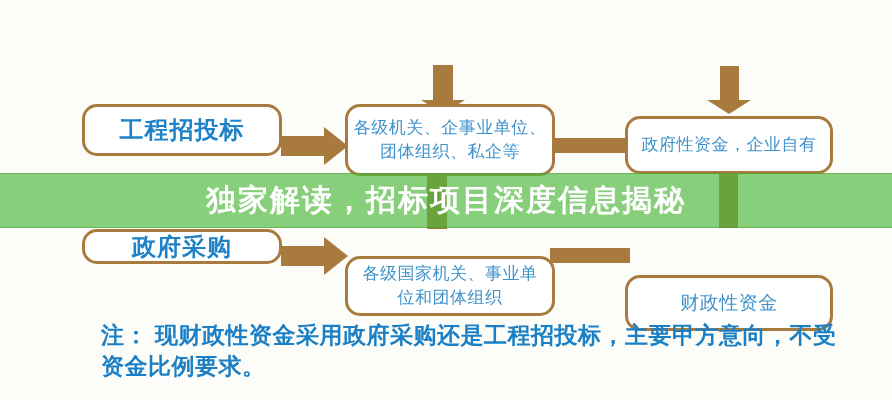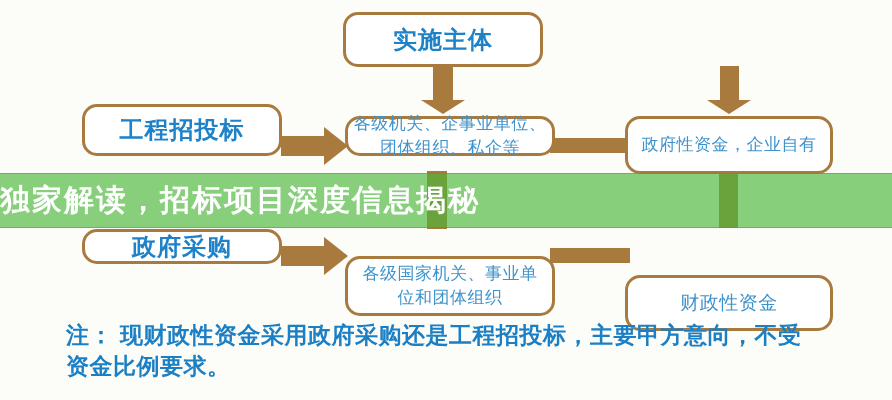--- a/index.html
+++ b/index.html
@@ -61,21 +61,21 @@
 
   
   .banner {
     position: absolute;
     left: 0; top: 173px;
     width: 892px; height: 55px;
     background: var(--banner_green, rgba(74,183,58,0.66));
     border-top: 1px solid rgba(70,150,45,0.45);
     border-bottom: 1px solid rgba(70,150,45,0.45);
     box-sizing: border-box;
-    display: flex; align-items: center; 
+    display: flex; align-items: center; justify-content: center;
     z-index: 5;
   }
   .banner-text {
     color: var(--banner_text, #ffffff);
     font-weight: bold;
     font-size: 30px;
     letter-spacing: 2px;
     white-space: nowrap;
   }
 
@@ -84,21 +84,21 @@
     position: absolute;
     left: 66px; top: 320px;
     width: 790px;
     color: var(--note_blue, #1a7fc4);
     font-weight: bold;
     font-size: 23px;
     line-height: 31px;
     letter-spacing: 0.5px;
     z-index: 3;
   }
-  .note .line { display: block; }
+  .note .line { display: block; margin-left: 35px; }
 </style>
 </head>
 <body>
 
 <div class="canvas">
 
   <div>
     <div class="shaft-v" style="left:433px; top:65px; width:20px; height:36px;"></div>
     <div class="head-down" style="left:421px; top:100px;"></div>
   </div>
@@ -117,28 +117,25 @@
     <div class="shaft-h" style="left:281px; top:246px; width:44px; height:20px;"></div>
     <div class="head-right" style="left:324px; top:237px;"></div>
   </div>
 
   <div class="conn-line" style="left:550px; top:138px; width:80px; height:15px;"></div>
   <div class="conn-line" style="left:550px; top:248px; width:80px; height:15px;"></div>
 
   <div class="conn-line" style="left:427px; top:171px; width:20px; height:58px;"></div>
   <div class="conn-line" style="left:719px; top:172px; width:19px; height:56px;"></div>
 
-  <div class="box" style="left:343px; top:12px; width:200px; height:55px;">
-    <span class="title-label">实施主体</span>
-  </div>
 
   <div class="box" style="left:82px; top:104px; width:200px; height:52px;">
     <span class="title-label">工程招投标</span>
   </div>
-  <div class="box" style="left:345px; top:116px; width:210px; height:40px;">
+  <div class="box" style="left:345px; top:104px; width:210px; height:72px;">
     <span class="content-label">
       <span class="line">各级机关、企事业单位、</span>
       <span class="line">团体组织、私企等</span>
     </span>
   </div>
   <div class="box" style="left:625px; top:116px; width:208px; height:58px;">
     <span class="content-label">
       <span class="line">政府性资金，企业自有</span>
     </span>
   </div>

